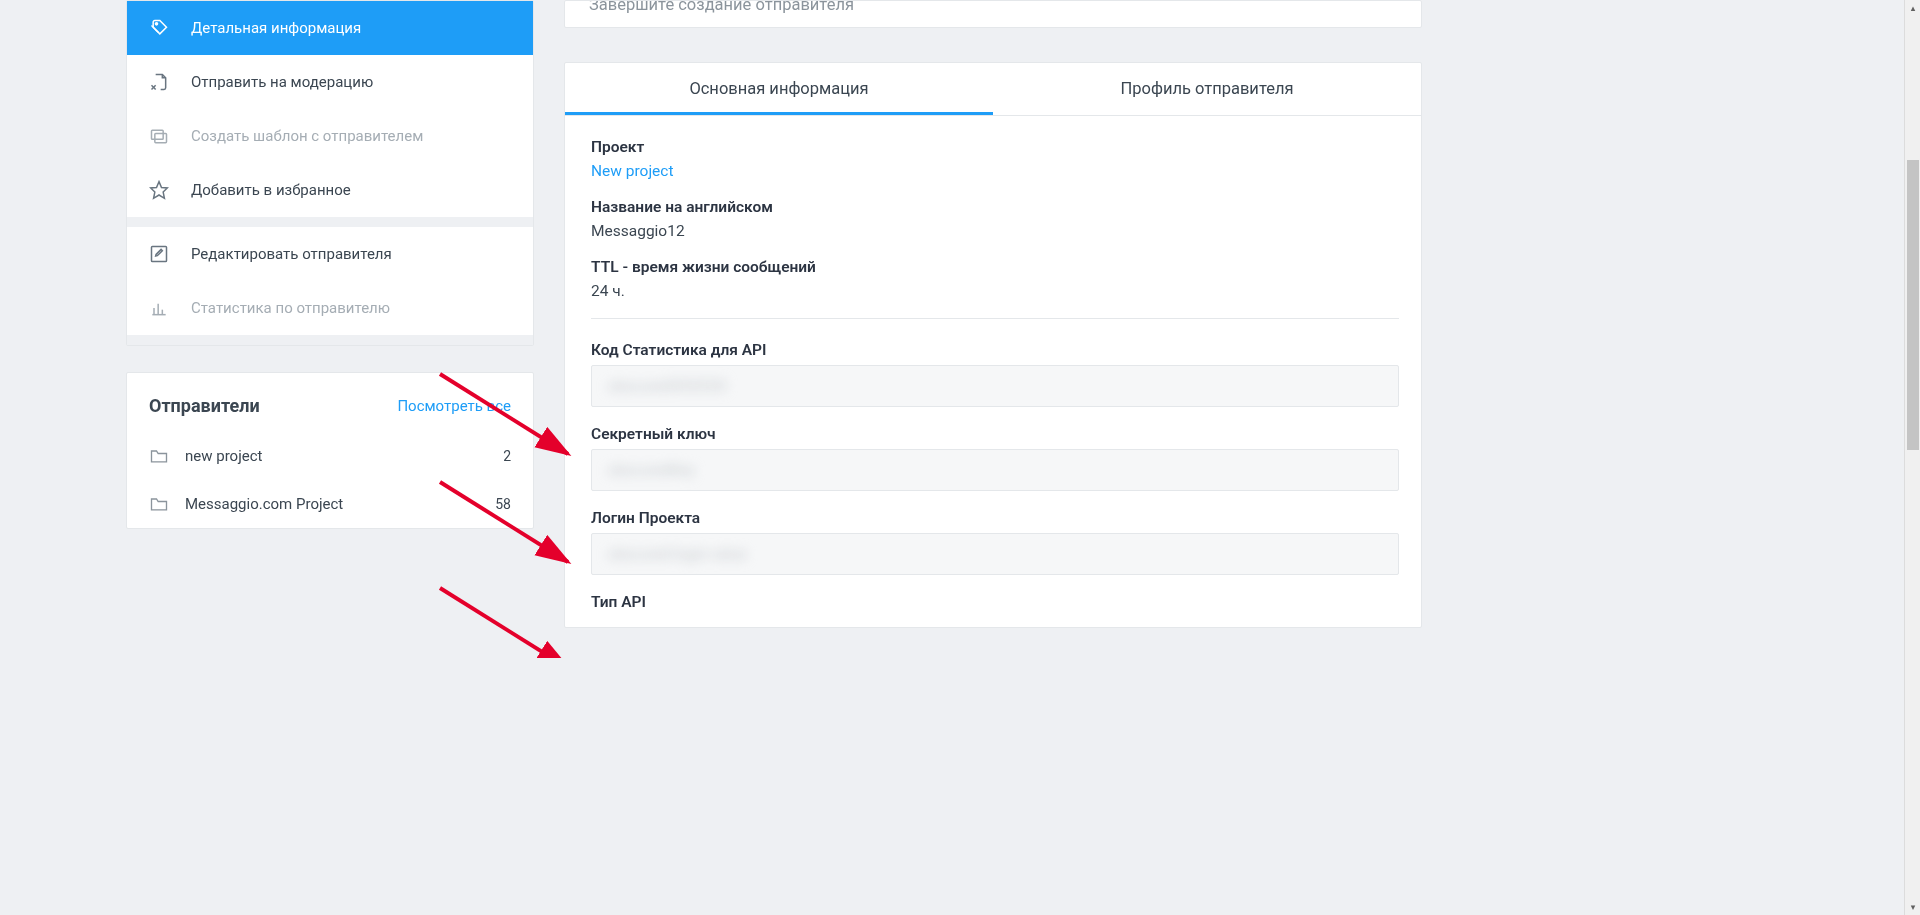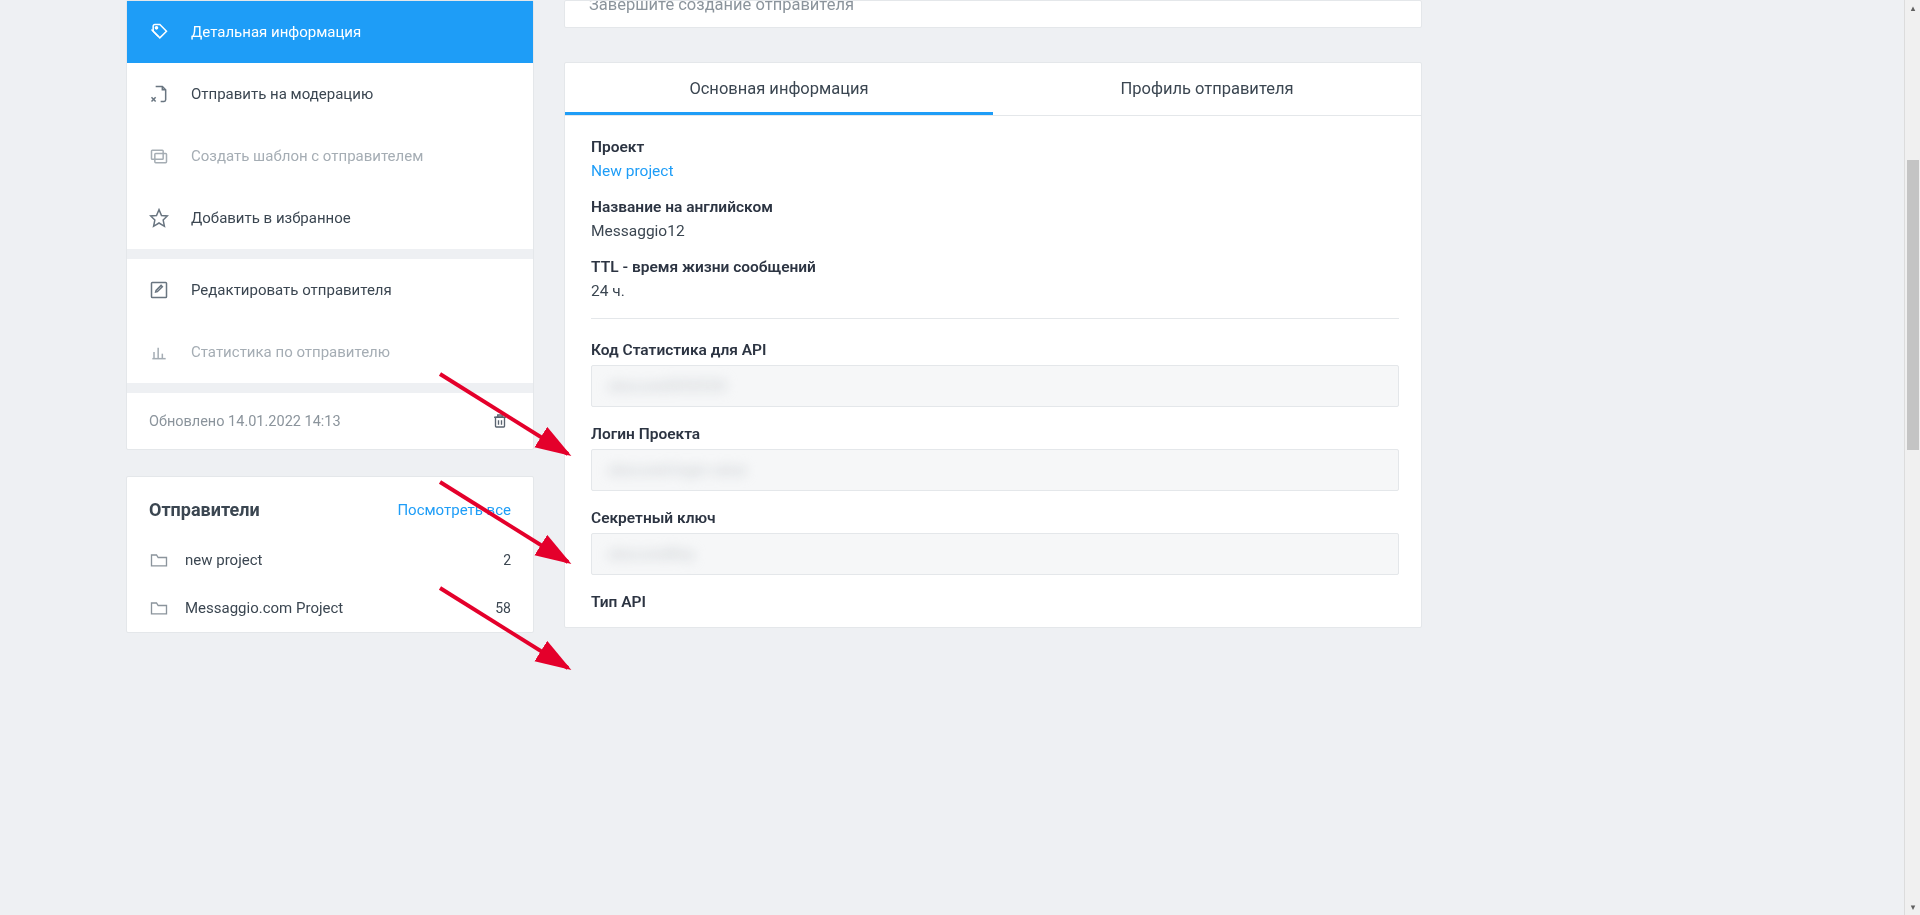--- a/index.html
+++ b/index.html
@@ -34,21 +34,21 @@
     border-radius: 2px;
     margin-bottom: 26px;
   }
 
   
   .side-list { list-style: none; }
   .side-item {
     display: flex;
     align-items: center;
     padding: 0 22px;
-    height: 62px;
+    height: 54px;
     gap: 22px;
     font-size: 15px;
     color: #3b4651;
     cursor: pointer;
     border-bottom: 0;
   }
   .side-item.active {
     background: #1e9df7;
     color: #fff;
   }
@@ -251,31 +251,20 @@
                 <path d="M4 20h16"></path>
                 <path d="M6 20V12"></path>
                 <path d="M11 20V7"></path>
                 <path d="M16 20V14"></path>
               </svg>
           </span>
           <span>Статистика по отправителю</span>
         </li>
       </ul>
       <div class="group-gap"></div>
-      <div class="side-footer">
-        <span>Обновлено 14.01.2022 14:13</span>
-        <span class="trash-btn">
-          <svg viewBox="0 0 24 24" fill="none" stroke="currentColor" stroke-width="1.8">
-              <rect x="6" y="7" width="12" height="13" rx="1"></rect>
-              <path d="M4 7h16"></path>
-              <path d="M9 4h6v3H9z"></path>
-              <path d="M10 11v6M14 11v6"></path>
-            </svg>
-        </span>
-      </div>
     </div>
 
     <div class="card">
       <div class="senders-head">
         <span class="senders-title">Отправители</span>
         <span class="view-all">Посмотреть все</span>
       </div>
       <div class="sender-row">
         <span class="folder-icon">
           <svg viewBox="0 0 24 24" fill="none" stroke="currentColor" stroke-width="1.6">
@@ -329,30 +318,30 @@
         <div class="hr"></div>
 
         <div class="field">
           <div class="field-label">Код Статистика для API</div>
           <div class="readonly-box">
             <span class="blur">obscuredXXXXXX</span>
           </div>
         </div>
 
         <div class="field">
+          <div class="field-label">Секретный ключ</div>
+          <div class="readonly-box">
+            <span class="blur">obscuredKey</span>
+          </div>
+        </div>
+
+        <div class="field">
           <div class="field-label">Логин Проекта</div>
           <div class="readonly-box">
             <span class="blur">obscured-login-value</span>
-          </div>
-        </div>
-
-        <div class="field">
-          <div class="field-label">Секретный ключ</div>
-          <div class="readonly-box">
-            <span class="blur">obscuredKey</span>
           </div>
         </div>
 
         <div class="field" style="margin-bottom:0;">
           <div class="field-label">Тип API</div>
         </div>
 
       </div>
     </div>
 

